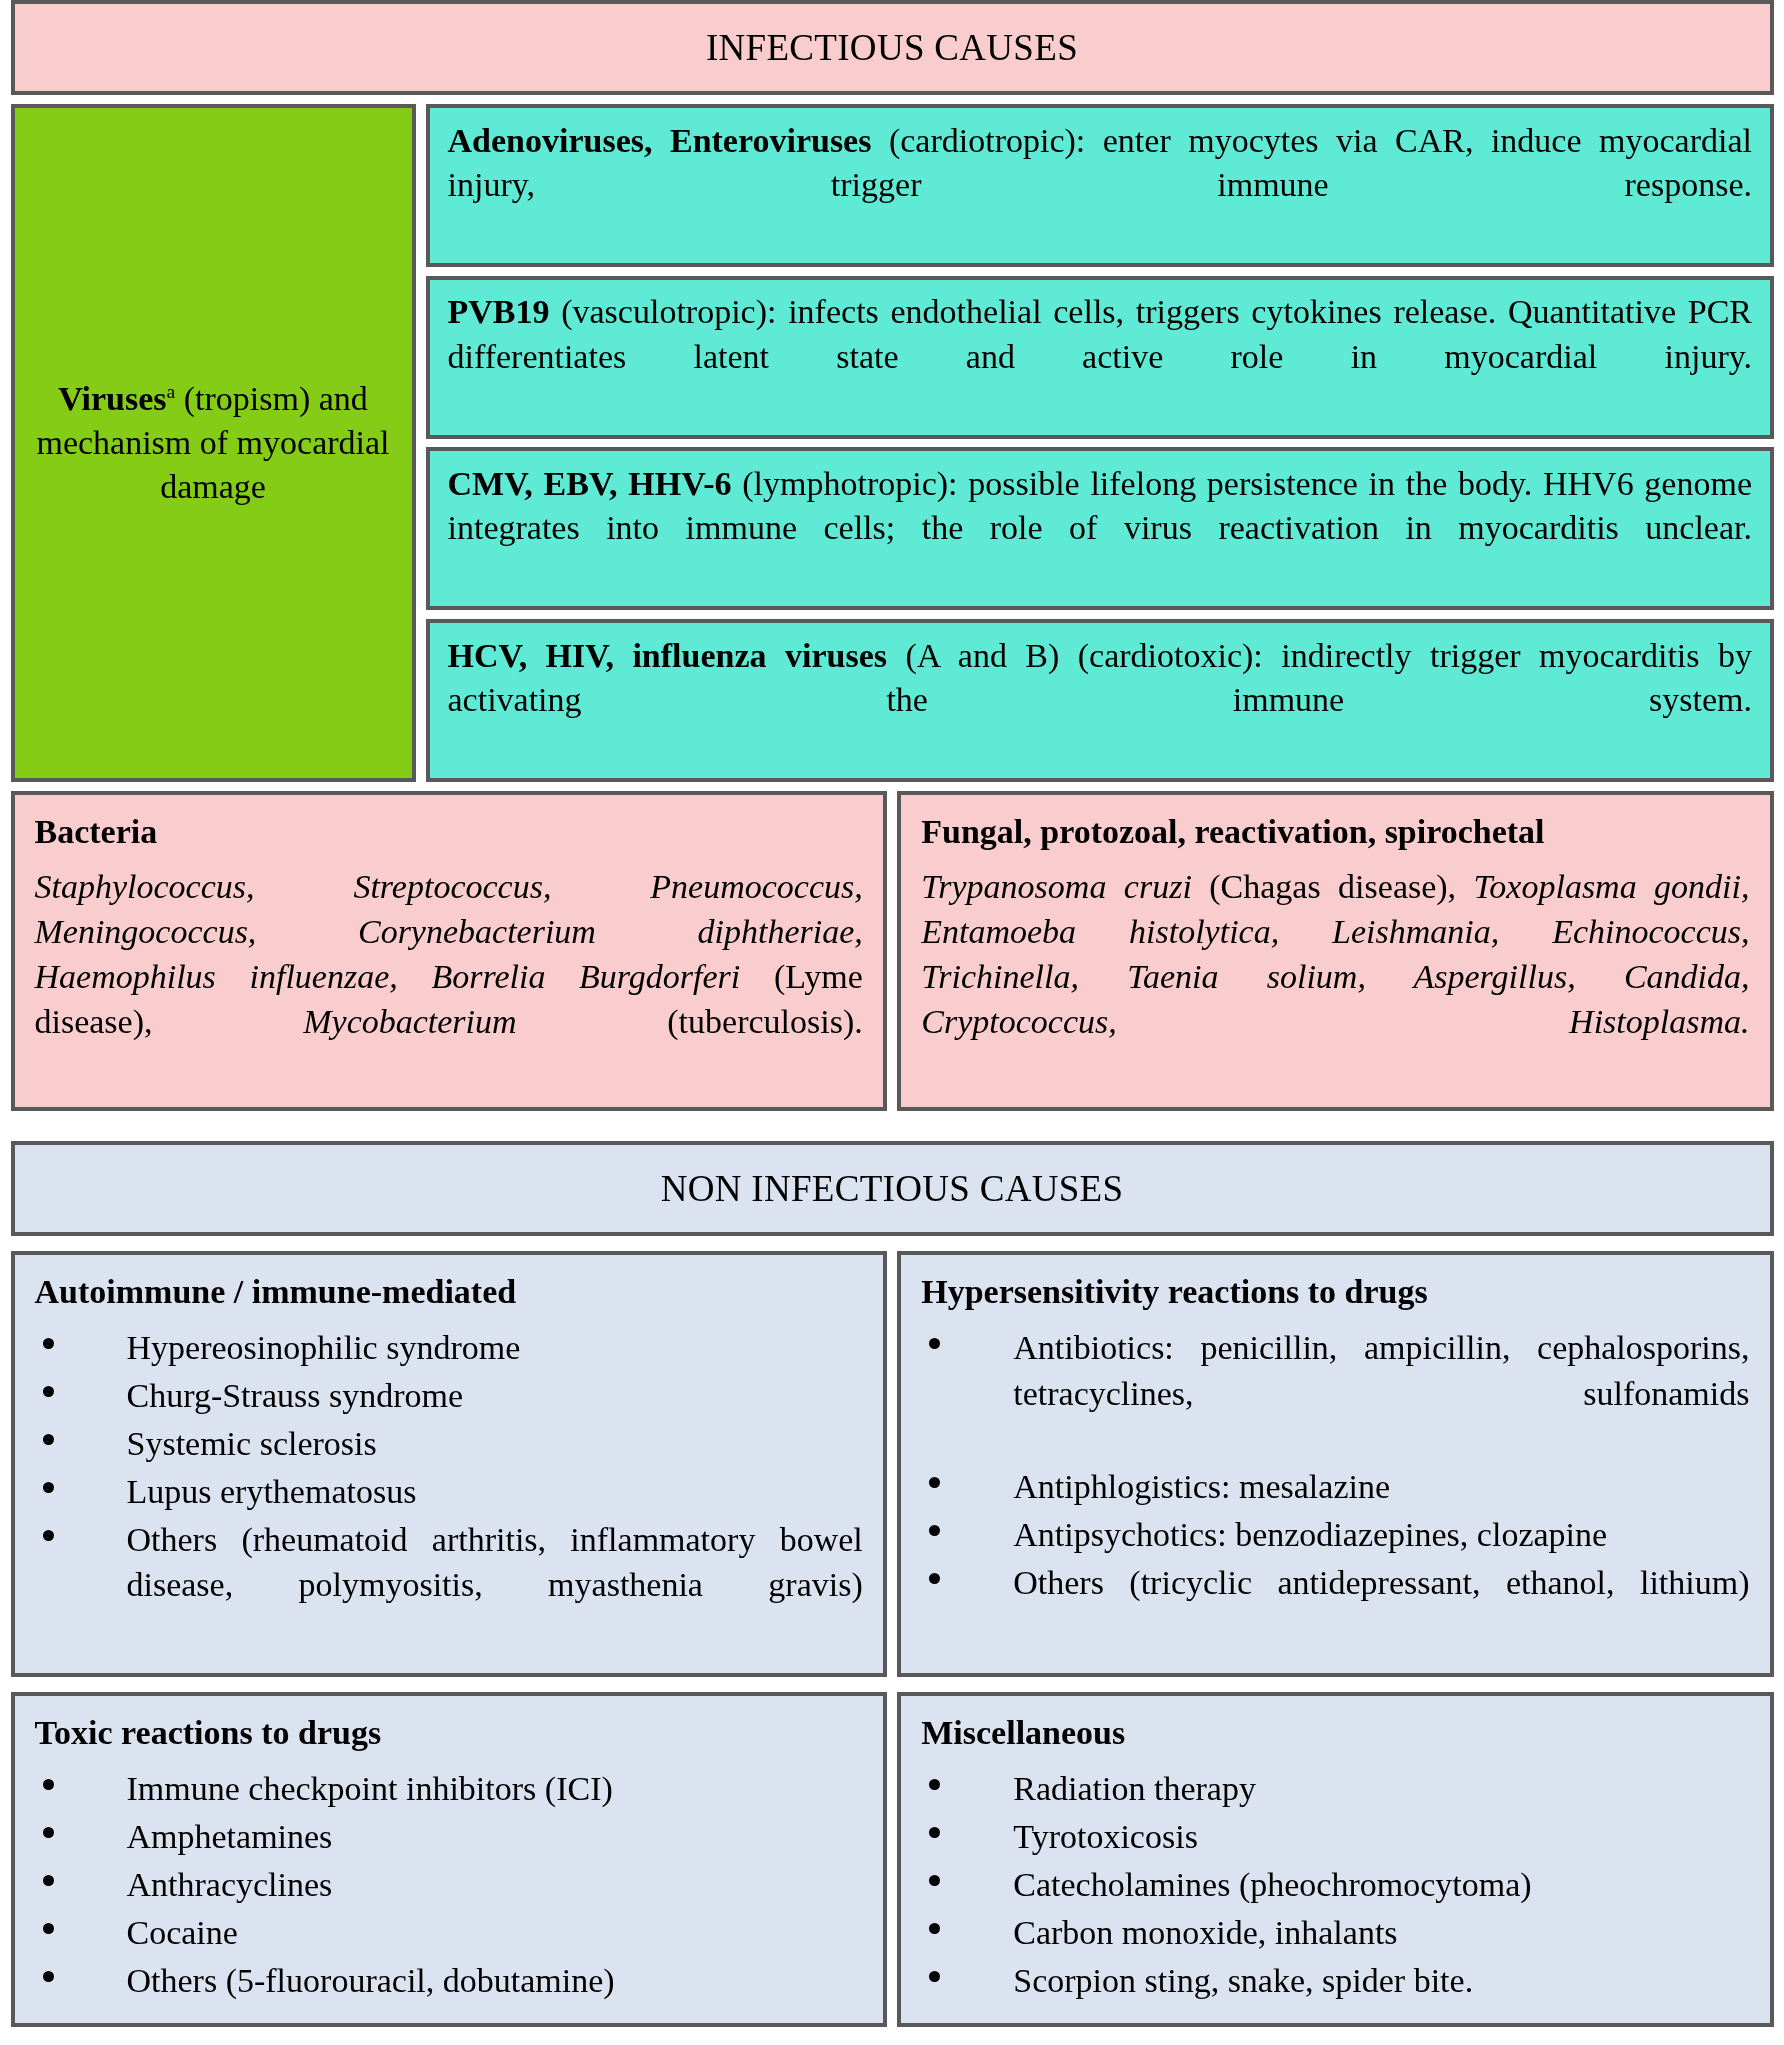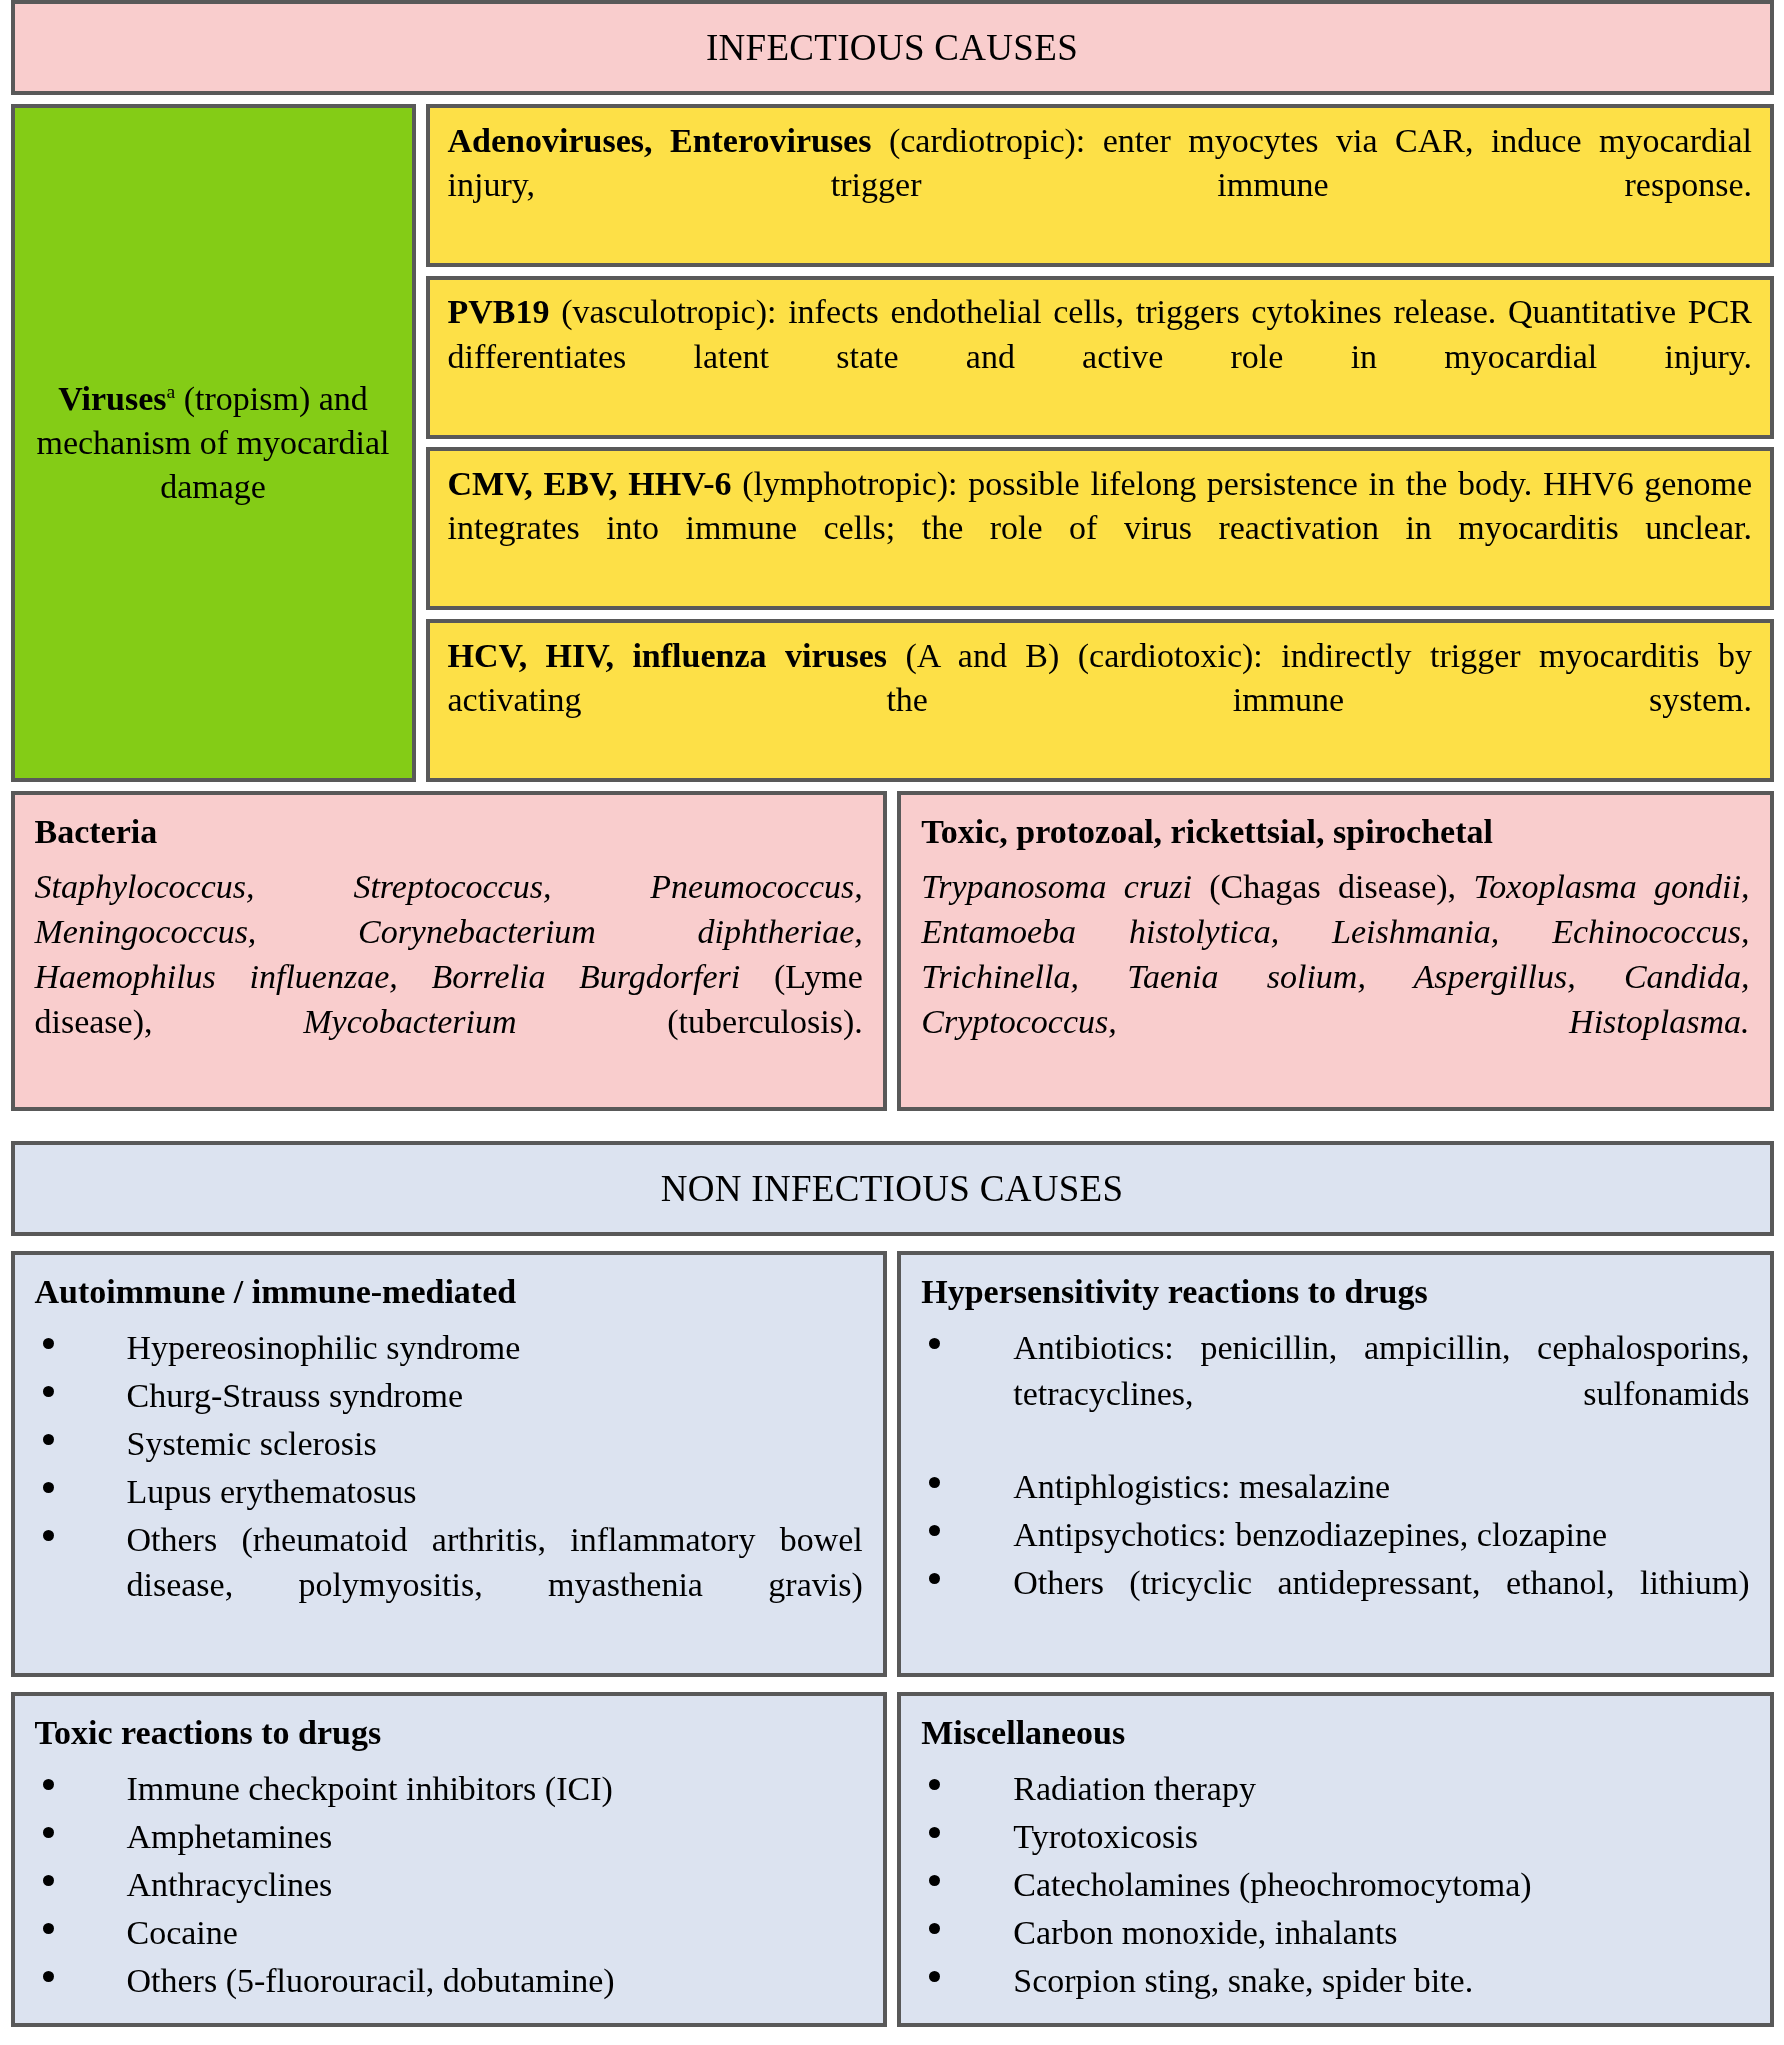--- a/index.html
+++ b/index.html
@@ -74,21 +74,21 @@
   .virus-col {
     flex: 1 1 auto;
     margin-left: 10.5px;
     display: flex;
     flex-direction: column;
     gap: 8.8px;
   }
   .virus-item {
     box-sizing: border-box;
     border: 4.1px solid #595959;
-    background: #fde047;
+    background: #5eead4;
     padding: 10.5px 17.5px 11.7px 17.5px;
     flex: 1 1 auto;
     display: flex;
     align-items: flex-end;
   }
   .virus-item p {
     margin: 0;
     font-size: 34px;
     line-height: 1.30;
     text-align: justify;
@@ -202,21 +202,21 @@
   </div>
 
   <div class="two-col">
 
     <div class="box">
       <div class="cat-title">Bacteria</div>
       <p class="cat-body"><span>Staphylococcus, Streptococcus, Pneumococcus, Meningococcus, Corynebacterium diphtheriae, Haemophilus influenzae, Borrelia Burgdorferi </span><span class="roman">(Lyme disease), </span><span>Mycobacterium </span><span class="roman">(tuberculosis).</span></p>
     </div>
 
     <div class="box">
-      <div class="cat-title">Toxic, protozoal, rickettsial, spirochetal</div>
+      <div class="cat-title">Fungal, protozoal, reactivation, spirochetal</div>
       <p class="cat-body"><span>Trypanosoma cruzi </span><span class="roman">(Chagas disease), </span><span>Toxoplasma gondii, Entamoeba histolytica, Leishmania, Echinococcus, Trichinella, Taenia solium, Aspergillus, Candida, Cryptococcus, Histoplasma.</span></p>
     </div>
 
   </div>
 
   <div class="banner blue" style="margin-top:30px;">
     <span class="banner-text">NON INFECTIOUS CAUSES</span>
   </div>
 
   <div class="two-col" style="margin-top:15px;">

